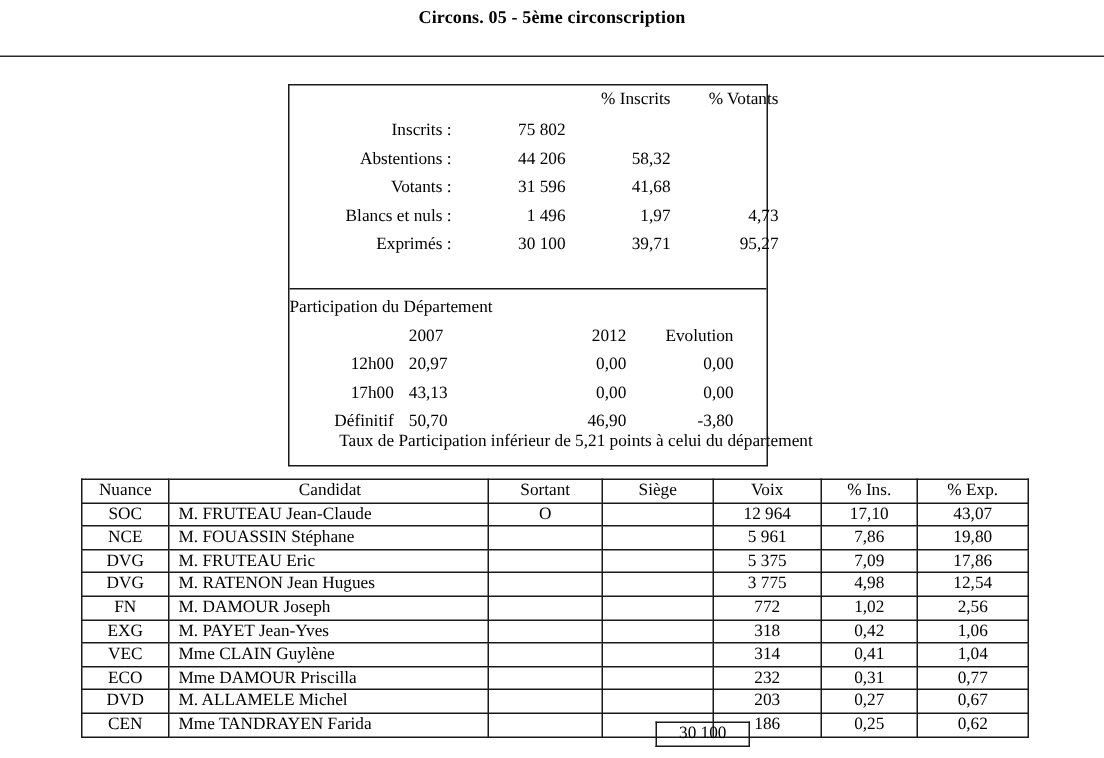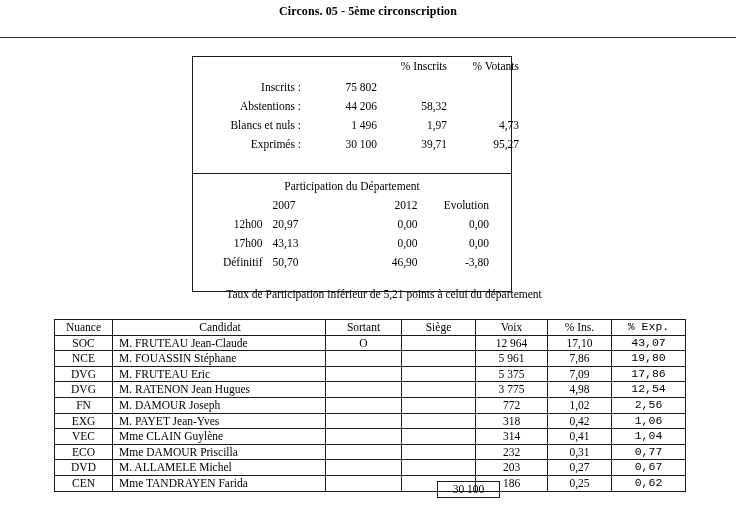--- a/index.html
+++ b/index.html
@@ -78,21 +78,21 @@
     font-size: 11.5px;
     table-layout: fixed;
   }
   table.part td {
     padding: 0;
     line-height: 19px;
     height: 19px;
     white-space: nowrap;
   }
   .part-title {
-    text-align: center;
+    text-align: left;
     line-height: 20px !important;
     height: 20px !important;
     padding-top: 2px !important;
   }
   .pcol-time { width: 90px; text-align: right; padding-right: 10px !important; }
   .pcol-a    { width: 72px; padding-right: 14px !important; }
   .pcol-b    { width: 70px; text-align: right; padding-right: 14px !important; }
   .pcol-c    { width: 80px; text-align: right; padding-right: 22px !important; }
   .part-sub  { text-align: right; padding-right: 22px !important; }
   .part-spacer { height: 4px; line-height: 4px; }
@@ -129,21 +129,21 @@
     white-space: nowrap;
     overflow: hidden;
   }
   table.cand th { text-align: center; }
   .c-nuance { width: 49px;  text-align: center; }
   .c-name   { width: 202px; text-align: left; padding-left: 6px !important; }
   .c-sortant{ width: 67px;  text-align: center; }
   .c-siege  { width: 65px;  text-align: center; }
   .c-voix   { width: 63px;  text-align: center; }
   .c-ins    { width: 55px;  text-align: center; }
-  .c-exp    { width: 65px;  text-align: center; font-family: Liberation Mono, monospace; }
+  .c-exp    { width: 65px;  text-align: center; }
 
   
   #total-row {
     position: absolute;
     left: 437px;
     top: 481px;
     width: 63px;
   }
   #total-row table {
     border-collapse: collapse;
@@ -179,20 +179,26 @@
       <tr>
           <td class="col-label">Inscrits :</td>
           <td class="col-value">75 802</td>
           <td class="col-pct1"></td>
           <td class="col-pct2"></td>
         </tr>
         <tr>
           <td class="col-label">Abstentions :</td>
           <td class="col-value">44 206</td>
           <td class="col-pct1">58,32</td>
+          <td class="col-pct2"></td>
+        </tr>
+        <tr>
+          <td class="col-label">Votants :</td>
+          <td class="col-value">31 596</td>
+          <td class="col-pct1">41,68</td>
           <td class="col-pct2"></td>
         </tr>
         <tr>
           <td class="col-label">Blancs et nuls :</td>
           <td class="col-value">1 496</td>
           <td class="col-pct1">1,97</td>
           <td class="col-pct2">4,73</td>
         </tr>
         <tr>
           <td class="col-label">Exprimés :</td>

